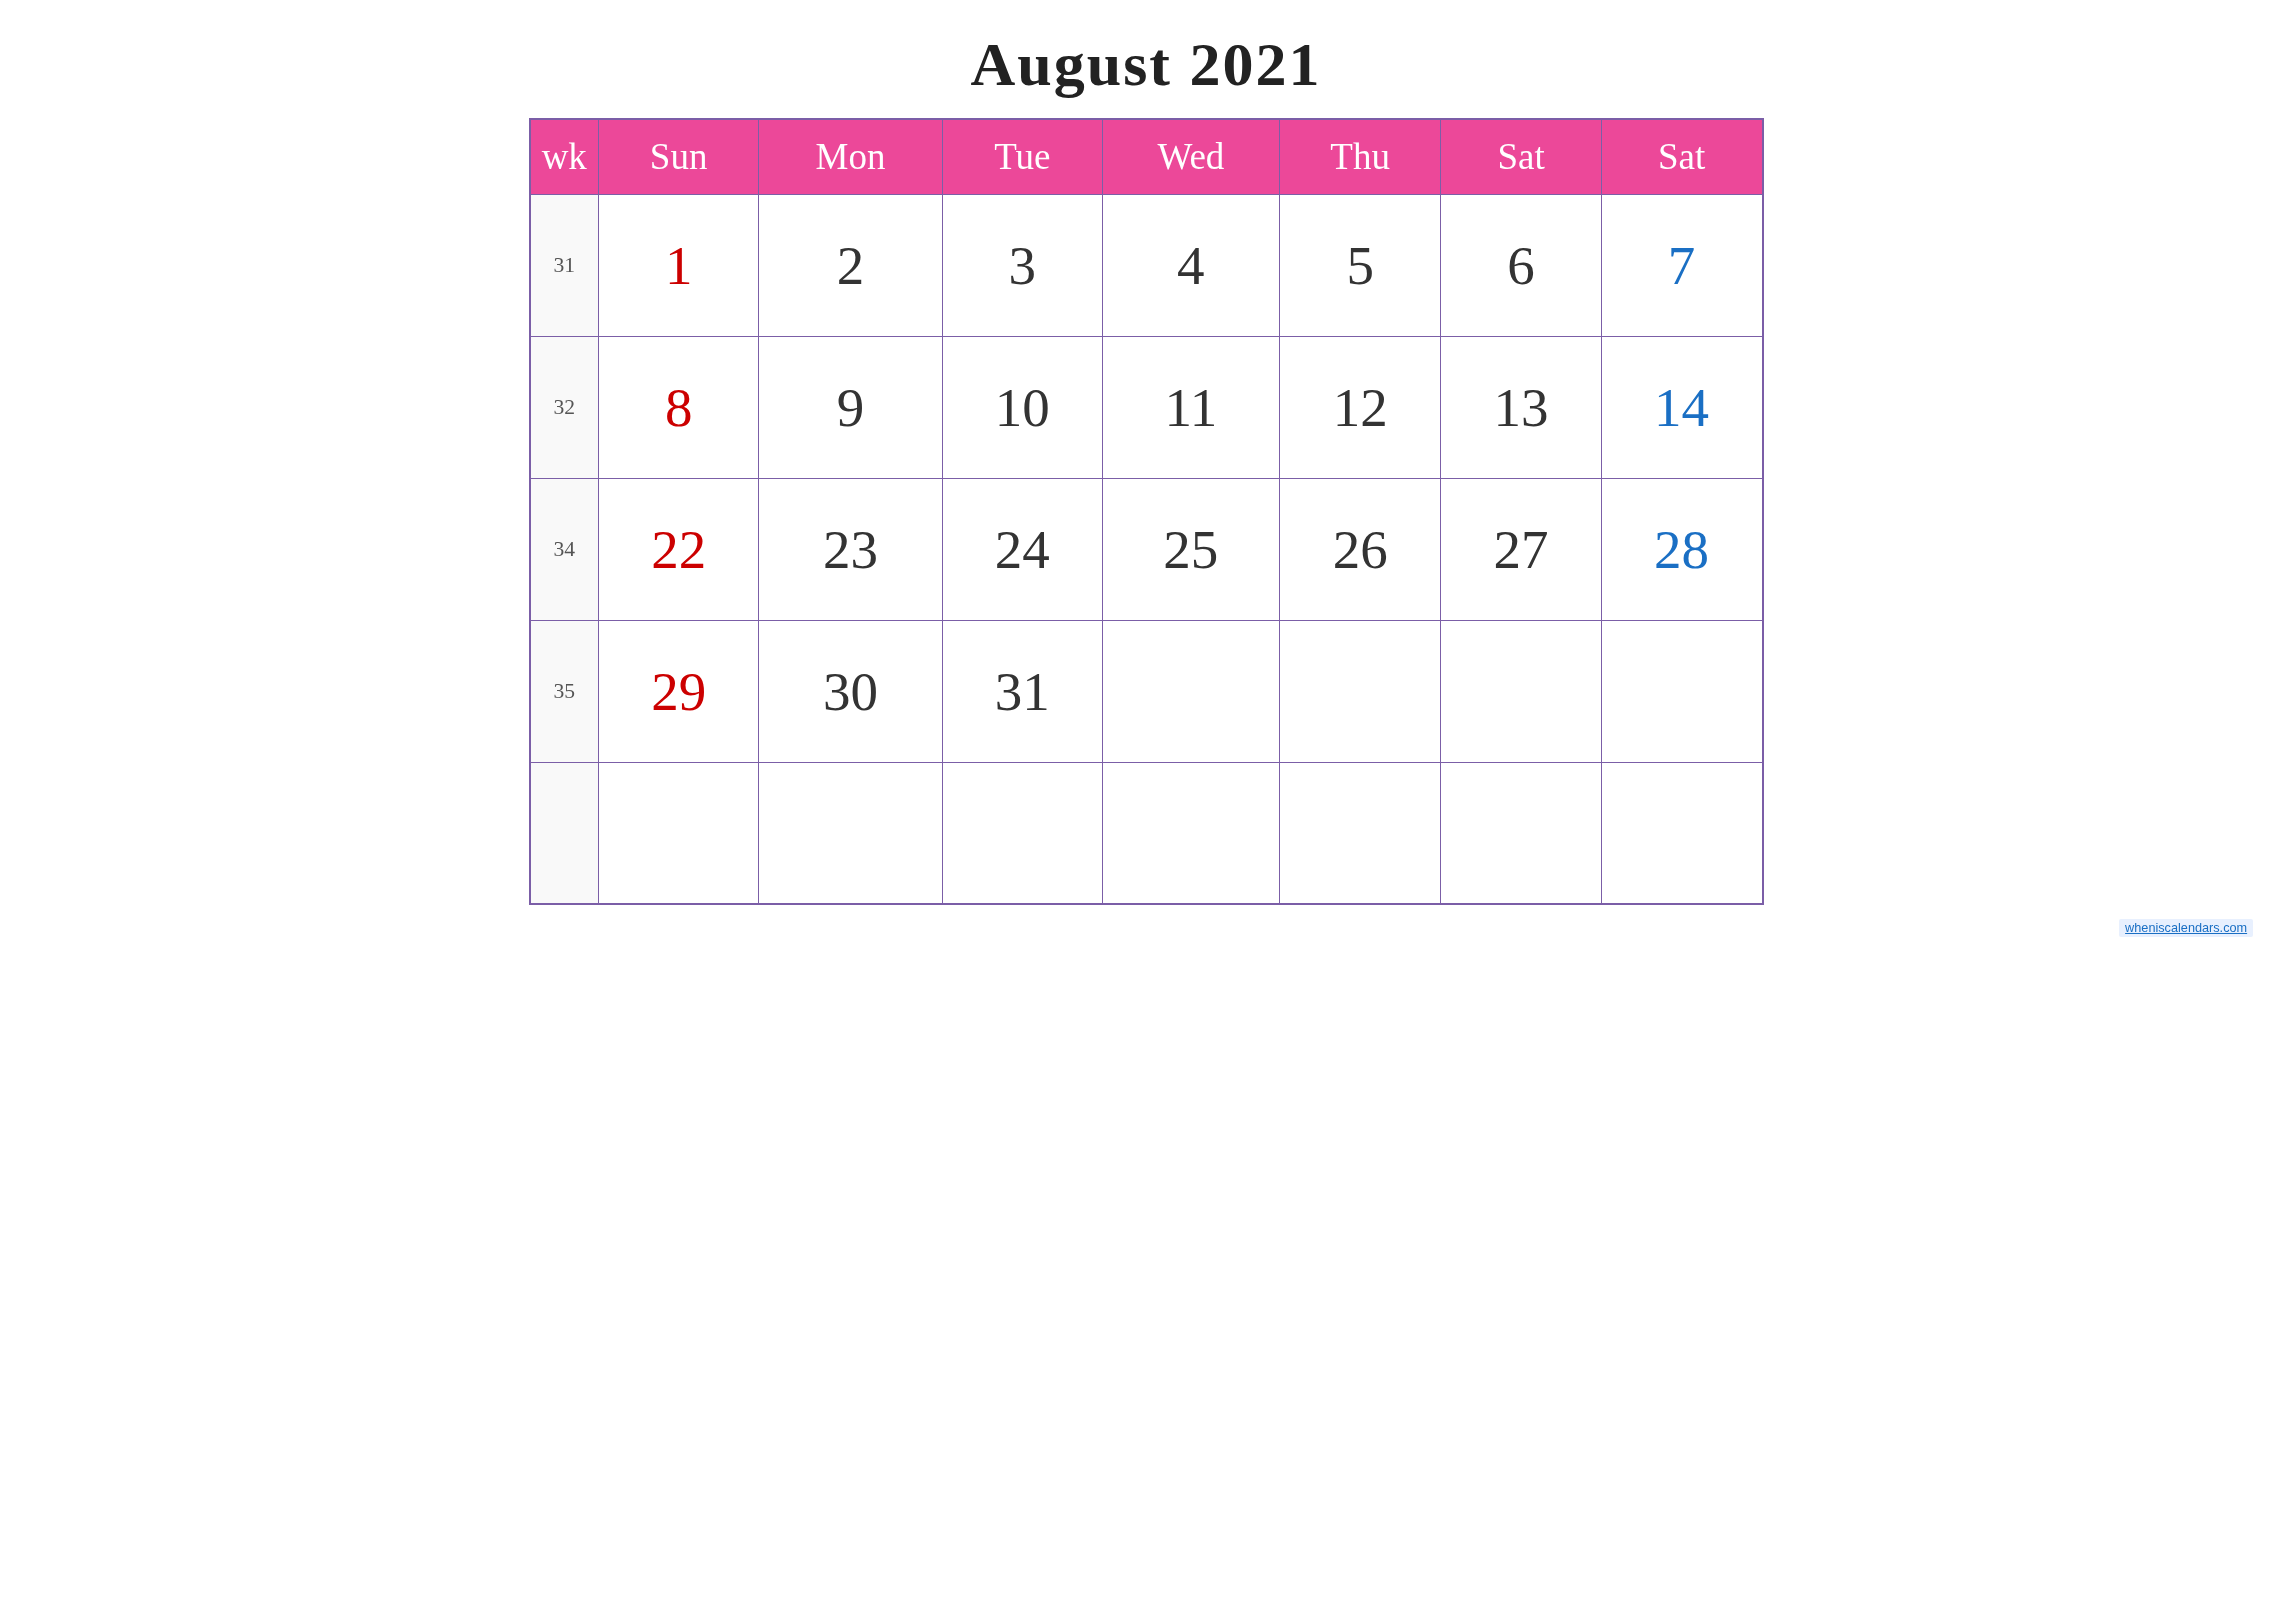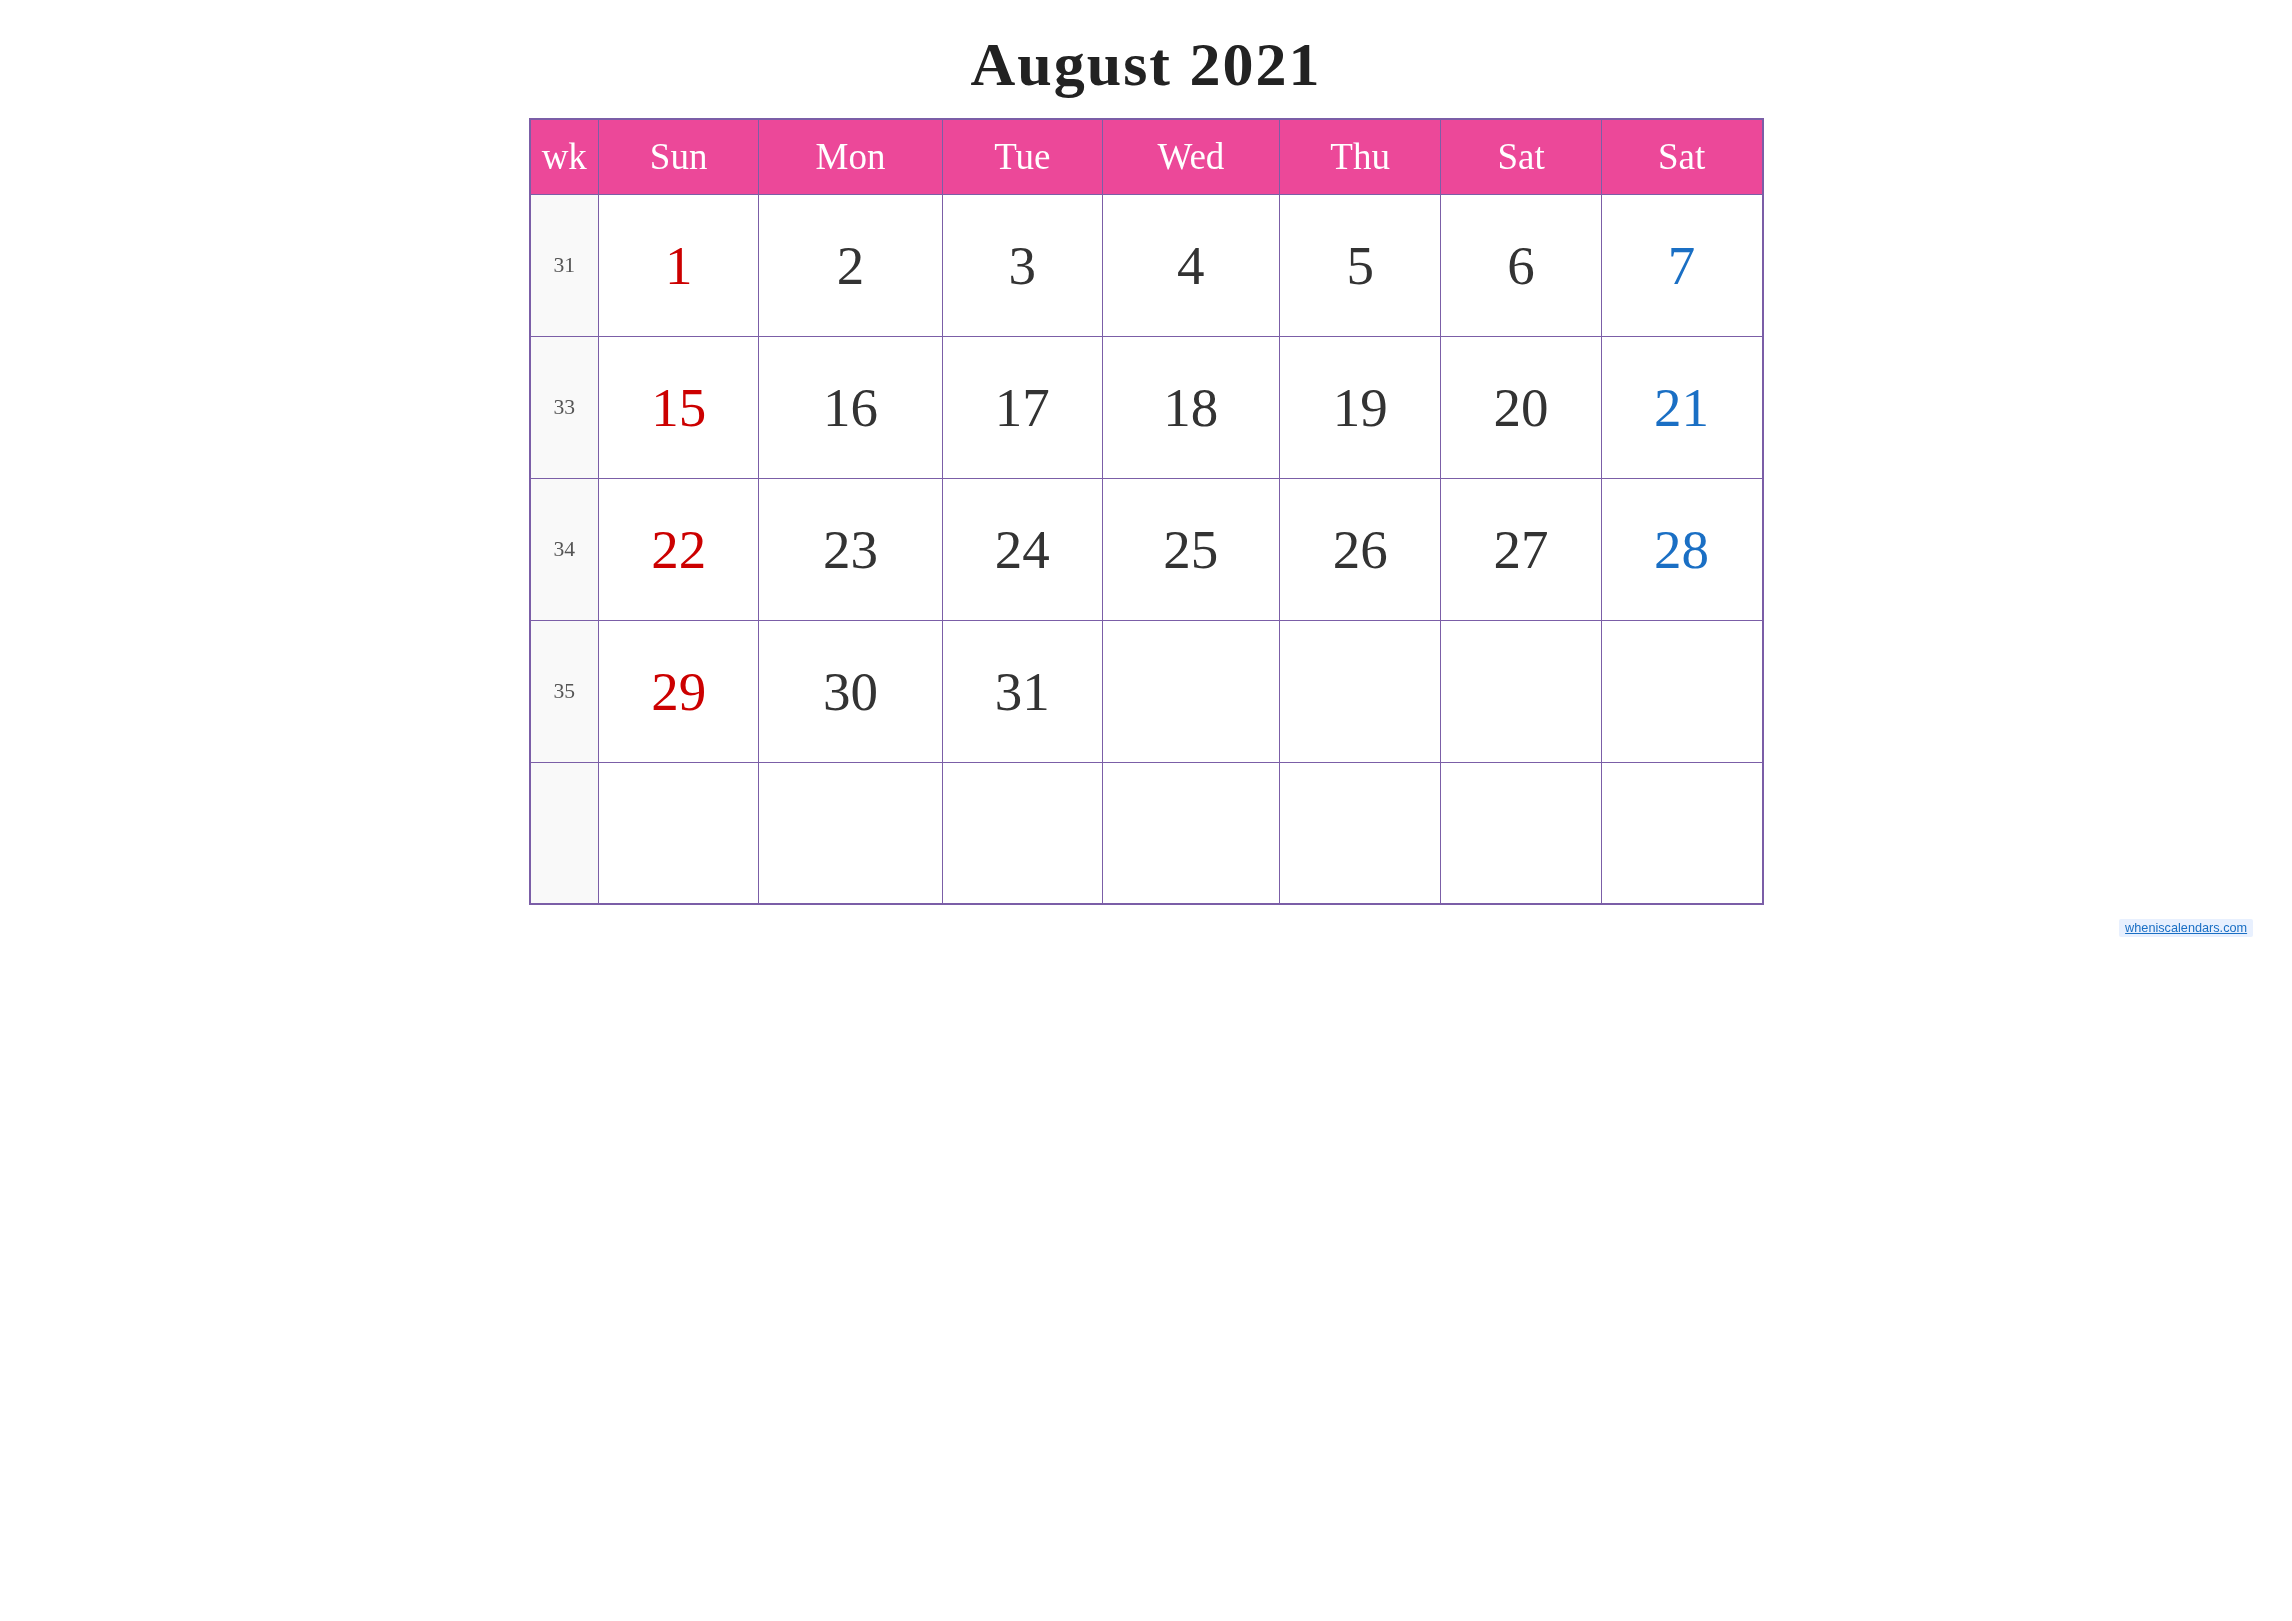--- a/index.html
+++ b/index.html
@@ -111,28 +111,28 @@
         <td class="wk-cell">31</td>
         <td class="day-cell day-sun">1</td>
         <td class="day-cell day-weekday">2</td>
         <td class="day-cell day-weekday">3</td>
         <td class="day-cell day-weekday">4</td>
         <td class="day-cell day-weekday">5</td>
         <td class="day-cell day-weekday">6</td>
         <td class="day-cell day-sat">7</td>
       </tr>
       <tr>
-        <td class="wk-cell">33</td>
-        <td class="day-cell day-sun">15</td>
-        <td class="day-cell day-weekday">16</td>
-        <td class="day-cell day-weekday">17</td>
-        <td class="day-cell day-weekday">18</td>
-        <td class="day-cell day-weekday">19</td>
-        <td class="day-cell day-weekday">20</td>
-        <td class="day-cell day-sat">21</td>
+        <td class="wk-cell">32</td>
+        <td class="day-cell day-sun">8</td>
+        <td class="day-cell day-weekday">9</td>
+        <td class="day-cell day-weekday">10</td>
+        <td class="day-cell day-weekday">11</td>
+        <td class="day-cell day-weekday">12</td>
+        <td class="day-cell day-weekday">13</td>
+        <td class="day-cell day-sat">14</td>
       </tr>
       <tr>
         <td class="wk-cell">34</td>
         <td class="day-cell day-sun">22</td>
         <td class="day-cell day-weekday">23</td>
         <td class="day-cell day-weekday">24</td>
         <td class="day-cell day-weekday">25</td>
         <td class="day-cell day-weekday">26</td>
         <td class="day-cell day-weekday">27</td>
         <td class="day-cell day-sat">28</td>

